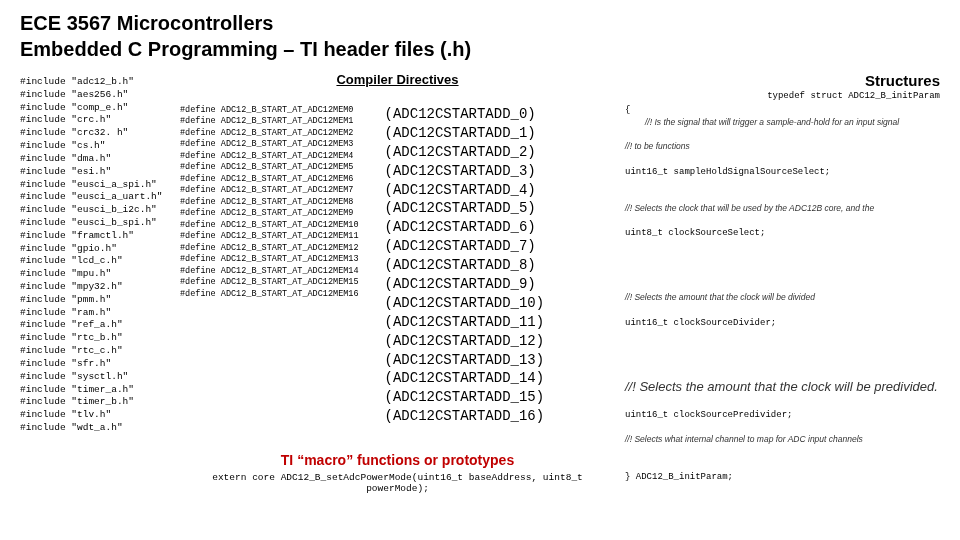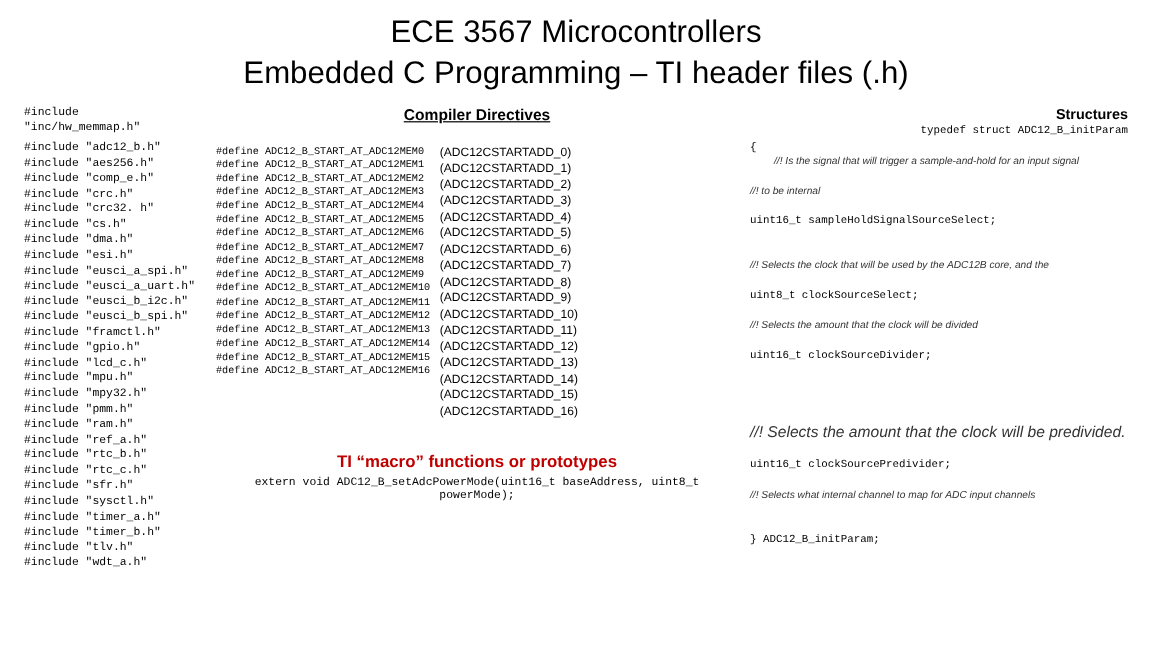--- a/index.html
+++ b/index.html
@@ -13,23 +13,22 @@
     }
 
     .page {
       width: 960px;
       min-height: 540px;
       padding: 10px 20px;
       position: relative;
     }
 
     .main-title {
-      text-align: center;
-      font-size: 26px;
-      font-weight: normal;
+      font-size: 20px;
+      font-weight: bold;
       line-height: 1.3;
       margin-bottom: 10px;
     }
 
     .left-col {
       width: 150px;
       flex-shrink: 0;
       font-size: 9.5px;
       font-family: 'Courier New', monospace;
       line-height: 1.35;
@@ -38,21 +37,21 @@
     .compiler-directives-title {
       font-weight: bold;
       font-size: 13px;
       text-align: center;
       margin-bottom: 6px;
       text-decoration: underline;
     }
 
     .structures-title {
       font-weight: bold;
-      font-size: 12px;
+      font-size: 15px;
       text-align: right;
       margin-bottom: 2px;
     }
 
     .structures-subtitle {
       font-family: 'Courier New', monospace;
       font-size: 9px;
       text-align: right;
       margin-bottom: 4px;
     }
@@ -82,24 +81,20 @@
 
   <div class="main-title">
     <div>ECE 3567 Microcontrollers</div>
     <div>Embedded C Programming – TI header files (.h)</div>
   </div>
 
   <div style="display:flex; gap:10px; position:relative;">
 
     <div class="left-col">
       <div style="font-family:'Courier New',monospace; font-size:9.5px; line-height:1.35;">
-        <div>
-          <span>#include</span><br>
-          <span>"inc/hw_memmap.h"</span>
-        </div>
         <div id="includes-list" style="margin-top:4px;">
             <div>#include "adc12_b.h"</div>
             <div>#include "aes256.h"</div>
             <div>#include "comp_e.h"</div>
             <div>#include "crc.h"</div>
             <div>#include "crc32. h"</div>
             <div>#include "cs.h"</div>
             <div>#include "dma.h"</div>
             <div>#include "esi.h"</div>
             <div>#include "eusci_a_spi.h"</div>
@@ -143,21 +138,21 @@
             <div>#define ADC12_B_START_AT_ADC12MEM8</div>
             <div>#define ADC12_B_START_AT_ADC12MEM9</div>
             <div>#define ADC12_B_START_AT_ADC12MEM10</div>
             <div>#define ADC12_B_START_AT_ADC12MEM11</div>
             <div>#define ADC12_B_START_AT_ADC12MEM12</div>
             <div>#define ADC12_B_START_AT_ADC12MEM13</div>
             <div>#define ADC12_B_START_AT_ADC12MEM14</div>
             <div>#define ADC12_B_START_AT_ADC12MEM15</div>
             <div>#define ADC12_B_START_AT_ADC12MEM16</div>
           </div>
-        <div id="addresses-list" style="font-family:Liberation Sans, sans-serif; font-size:10px; line-height:1.35;">
+        <div id="addresses-list" style="font-family:Liberation Mono, monospace; font-size:14px; line-height:1.35;margin-left:18px;">
             <div>(ADC12CSTARTADD_0)</div>
             <div>(ADC12CSTARTADD_1)</div>
             <div>(ADC12CSTARTADD_2)</div>
             <div>(ADC12CSTARTADD_3)</div>
             <div>(ADC12CSTARTADD_4)</div>
             <div>(ADC12CSTARTADD_5)</div>
             <div>(ADC12CSTARTADD_6)</div>
             <div>(ADC12CSTARTADD_7)</div>
             <div>(ADC12CSTARTADD_8)</div>
             <div>(ADC12CSTARTADD_9)</div>
@@ -166,41 +161,41 @@
             <div>(ADC12CSTARTADD_12)</div>
             <div>(ADC12CSTARTADD_13)</div>
             <div>(ADC12CSTARTADD_14)</div>
             <div>(ADC12CSTARTADD_15)</div>
             <div>(ADC12CSTARTADD_16)</div>
           </div>
       </div>
 
       <div class="full-width-section" style="margin-top:14px; text-align:center;">
         <div class="macro-title">TI “macro” functions or prototypes</div>
-        <div class="macro-content">extern void ADC12_B_setAdcPowerMode(uint16_t baseAddress, uint8_t powerMode);</div>
+        <div class="macro-content">extern core ADC12_B_setAdcPowerMode(uint16_t baseAddress, uint8_t powerMode);</div>
       </div>
 
     </div>
 
     <div style="width:315px; flex-shrink:0;">
       <div class="structures-title">Structures</div>
       <div class="structures-subtitle" style="font-family:'Courier New',monospace; font-size:9px; margin-bottom:3px;">typedef struct ADC12_B_initParam</div>
       <div id="structures-list" style="font-size:9px; line-height:1.4; font-family:Arial,sans-serif;">
           <div style="font-family: &quot;Courier New&quot;, monospace; font-size: 9px;">{</div>
           <div style="font-style: italic; font-size: 8.5px; color: rgb(51, 51, 51); margin-left: 20px;">//! Is the signal that will trigger a sample-and-hold for an input signal</div>
           <div style="font-size: 9px;">&nbsp;</div>
-          <div style="font-style: italic; font-size: 8.5px; color: rgb(51, 51, 51);">//! to be internal</div>
+          <div style="font-style: italic; font-size: 8.5px; color: rgb(51, 51, 51);">//! to be functions</div>
           <div style="font-size: 9px;">&nbsp;</div>
           <div style="font-family: &quot;Courier New&quot;, monospace; font-size: 9px;">uint16_t sampleHoldSignalSourceSelect;</div>
           <div style="font-size: 9px;">&nbsp;</div>
           <div style="font-style: italic; font-size: 8.5px; color: rgb(51, 51, 51); margin-top: 12px;">//! Selects the clock that will be used by the ADC12B core, and the</div>
           <div style="font-size: 9px;">&nbsp;</div>
           <div style="font-family: &quot;Courier New&quot;, monospace; font-size: 9px;">uint8_t clockSourceSelect;</div>
           <div style="font-size: 9px;">&nbsp;</div>
-          <div style="font-style: italic; font-size: 8.5px; color: rgb(51, 51, 51);">//! Selects the amount that the clock will be divided</div>
+          <div style="font-style: italic; font-size: 8.5px; color: rgb(51, 51, 51); margin-top: 40px;">//! Selects the amount that the clock will be divided</div>
           <div style="font-size: 9px;">&nbsp;</div>
           <div style="font-family: &quot;Courier New&quot;, monospace; font-size: 9px;">uint16_t clockSourceDivider;</div>
           <div style="font-size: 9px;">&nbsp;</div>
           <div style="font-style: italic; font-size: 13px; color: rgb(51, 51, 51); margin-top: 36px;">//! Selects the amount that the clock will be predivided.</div>
           <div style="font-size: 9px;">&nbsp;</div>
           <div style="font-family: &quot;Courier New&quot;, monospace; font-size: 9px;">uint16_t clockSourcePredivider;</div>
           <div style="font-size: 9px;">&nbsp;</div>
           <div style="font-style: italic; font-size: 8.5px; color: rgb(51, 51, 51);">//! Selects what internal channel to map for ADC input channels</div>
           <div style="font-size: 9px;">&nbsp;</div>
           <div style="font-size: 9px;">&nbsp;</div>

